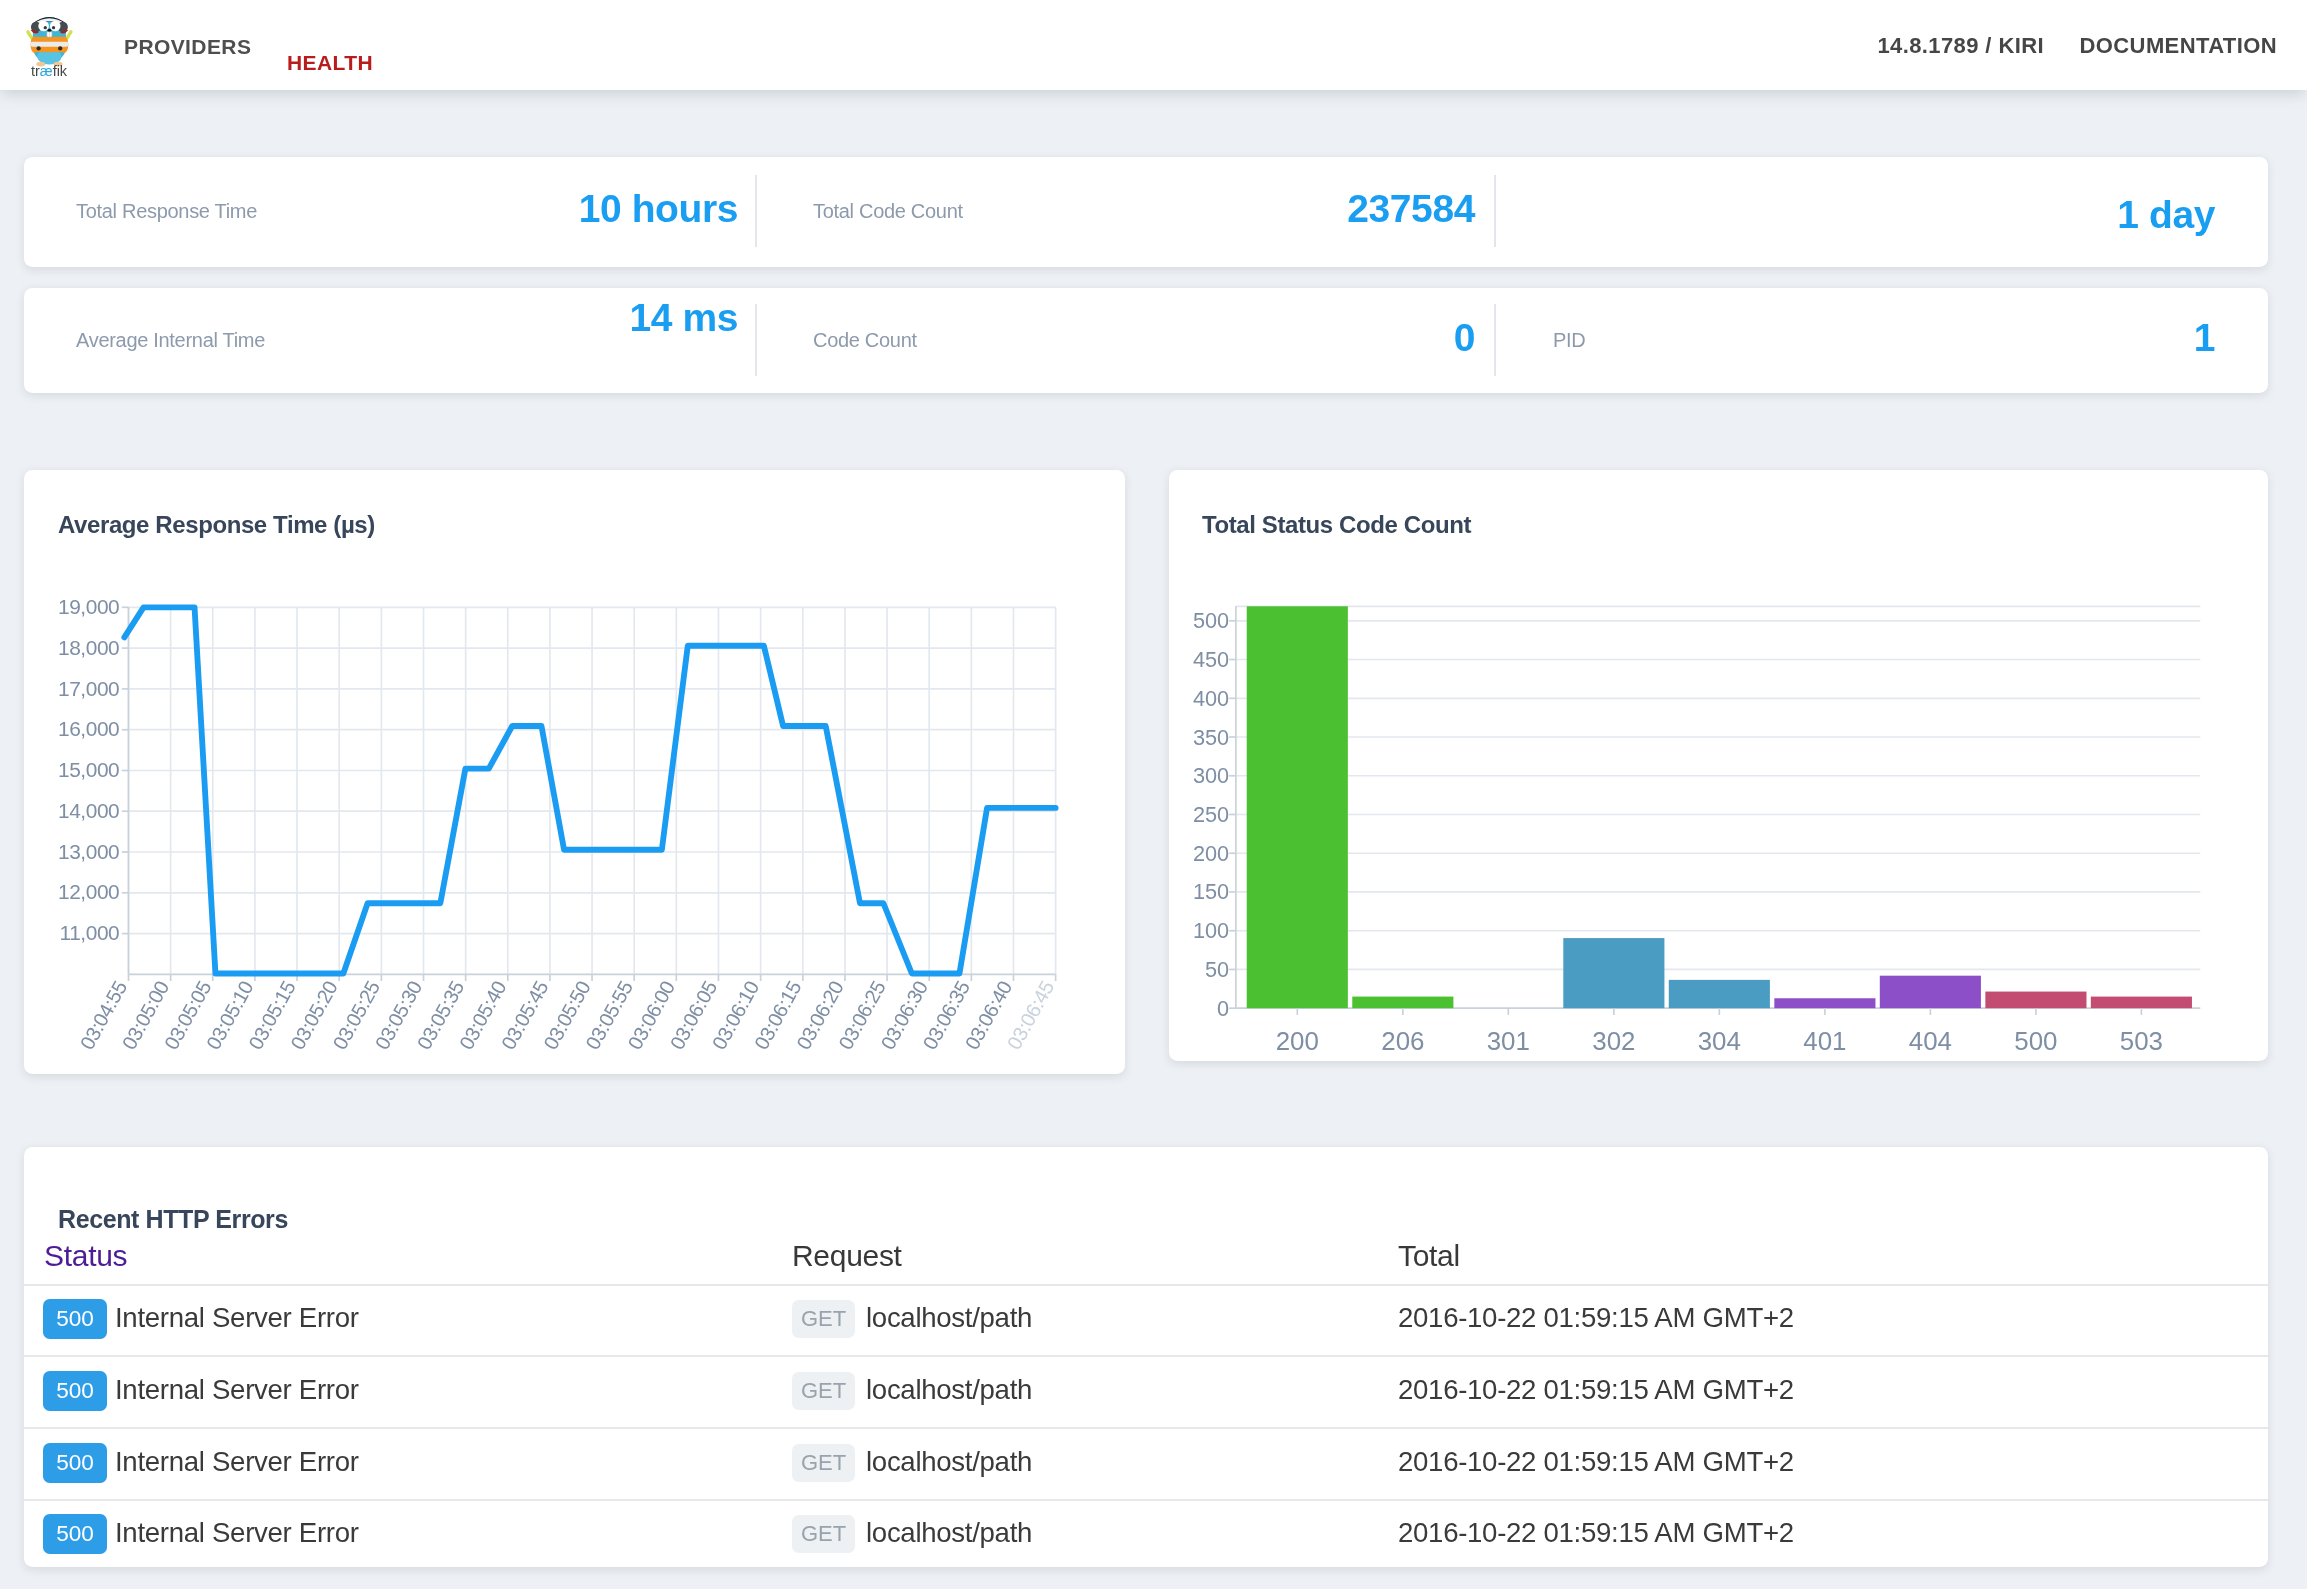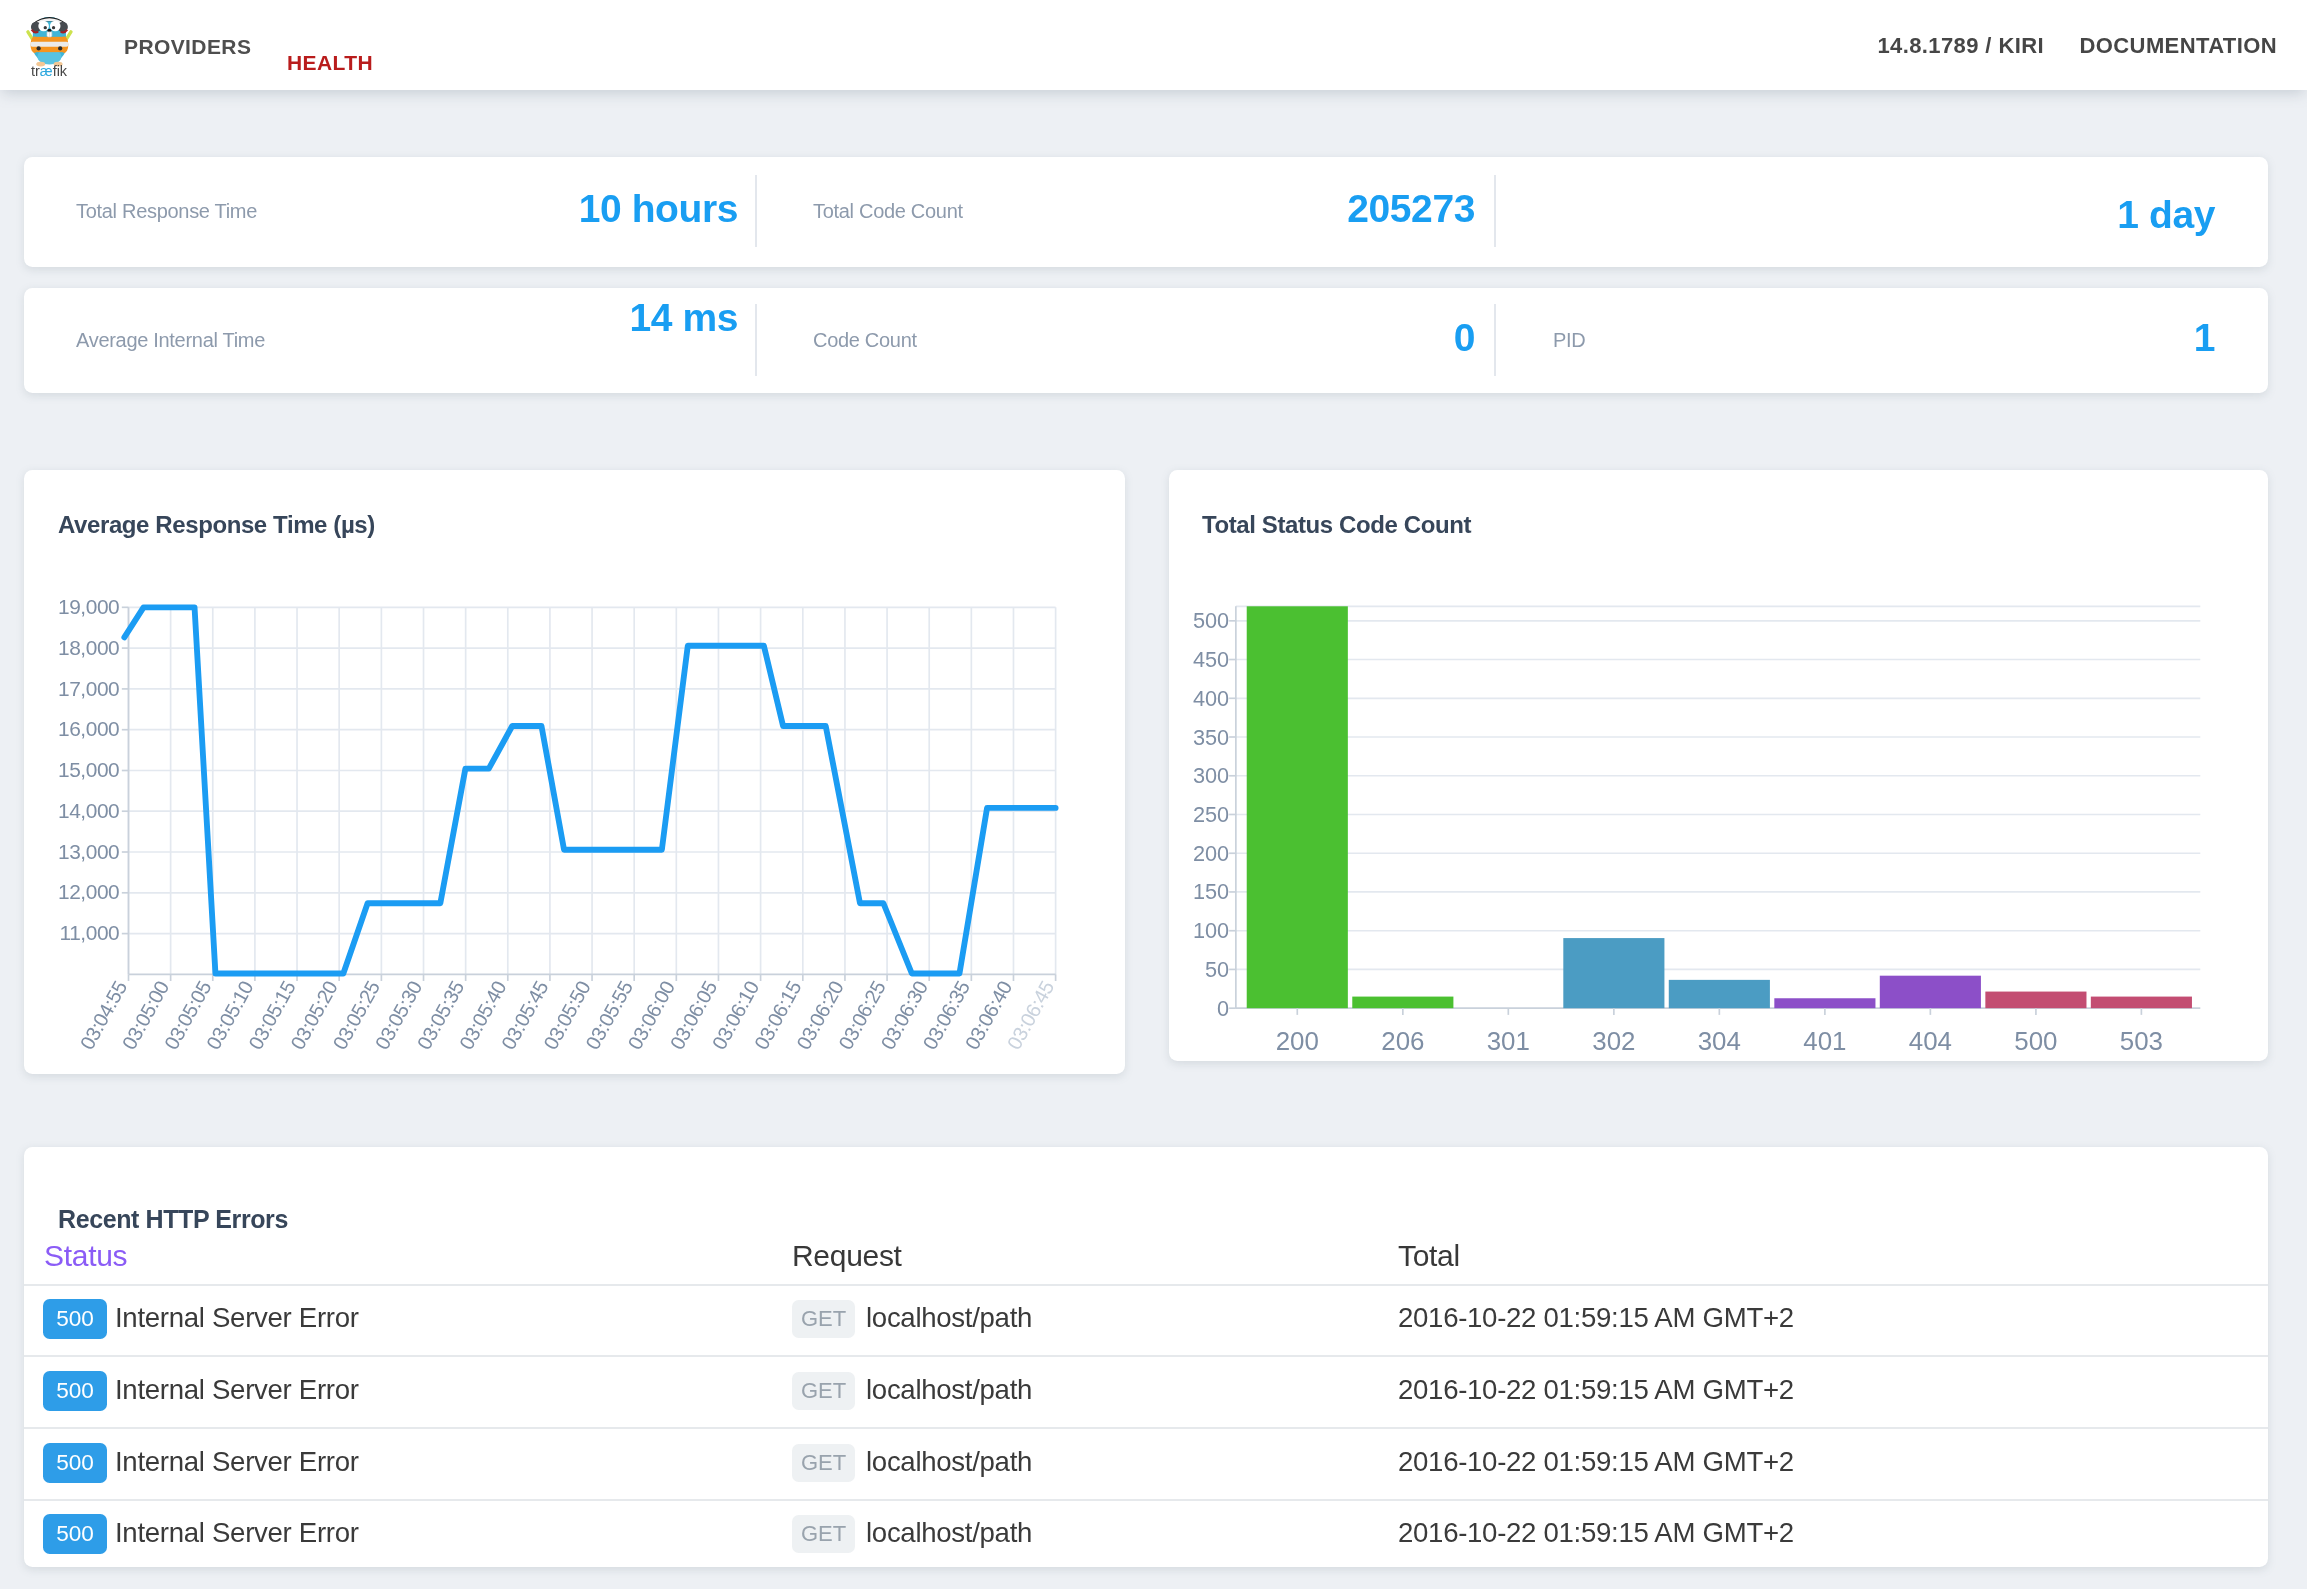--- a/index.html
+++ b/index.html
@@ -49,21 +49,21 @@
 <div class="abs navlink" style="left:124px;top:35px">PROVIDERS</div>
 <div class="abs navlink" style="left:287px;top:51px;color:#b91c1c">HEALTH</div>
 <div class="abs navright" style="right:263px;top:33px">14.8.1789 / KIRI</div>
 <div class="abs navright" style="right:30px;top:33px">DOCUMENTATION</div>
 <div class="abs card" style="left:24px;top:157px;width:2244px;height:110px"></div>
 <div class="abs divider" style="left:755px;top:175px;height:72px"></div>
 <div class="abs divider" style="left:1494px;top:175px;height:72px"></div>
 <div class="abs lbl" style="left:76px;top:200px">Total Response Time</div>
 <div class="abs val" style="right:1569px;top:187px">10 hours</div>
 <div class="abs lbl" style="left:813px;top:200px">Total Code Count</div>
-<div class="abs val" style="right:832px;top:187px">205273</div>
+<div class="abs val" style="right:832px;top:187px">237584</div>
 <div class="abs val" style="right:92px;top:193px">1 day</div>
 <div class="abs card" style="left:24px;top:288px;width:2244px;height:105px"></div>
 <div class="abs divider" style="left:755px;top:304px;height:72px"></div>
 <div class="abs divider" style="left:1494px;top:304px;height:72px"></div>
 <div class="abs lbl" style="left:76px;top:329px">Average Internal Time</div>
 <div class="abs val" style="right:1569px;top:296px">14 ms</div>
 <div class="abs lbl" style="left:813px;top:329px">Code Count</div>
 <div class="abs val" style="right:832px;top:316px">0</div>
 <div class="abs lbl" style="left:1553px;top:329px">PID</div>
 <div class="abs val" style="right:92px;top:316px">1</div>
@@ -230,21 +230,21 @@
 <text x="911.0" y="693.9" text-anchor="middle" font-size="31" fill="#7e8ea4">404</text>
 <rect x="976.8" y="624.0" width="121" height="19.9" fill="#c34d72"></rect>
 <line x1="1037.3" y1="643.9" x2="1037.3" y2="651.9" stroke="#c9d1db" stroke-width="2"></line>
 <text x="1037.3" y="693.9" text-anchor="middle" font-size="31" fill="#7e8ea4">500</text>
 <rect x="1103.0" y="630.0" width="121" height="13.9" fill="#c34d72"></rect>
 <line x1="1163.5" y1="643.9" x2="1163.5" y2="651.9" stroke="#c9d1db" stroke-width="2"></line>
 <text x="1163.5" y="693.9" text-anchor="middle" font-size="31" fill="#7e8ea4">503</text>
 </svg>
 <div class="abs card" style="left:24px;top:1147px;width:2244px;height:420px"></div>
 <div class="abs" style="left:58px;top:1205px;font-size:25px;letter-spacing:-0.4px;font-weight:bold;color:#37465a">Recent HTTP Errors</div>
-<div class="abs tcell" style="left:44px;top:1239px;font-size:30px;color:#8b5cf6">Status</div>
+<div class="abs tcell" style="left:44px;top:1239px;font-size:30px;color:#4c1d95">Status</div>
 <div class="abs tcell" style="left:792px;top:1239px;font-size:30px;color:#383838">Request</div>
 <div class="abs tcell" style="left:1398px;top:1239px;font-size:30px;color:#383838">Total</div>
 <div class="abs rowline" style="left:24px;top:1284px"></div>
 <div class="abs rowline" style="left:24px;top:1355px"></div>
 <div class="abs rowline" style="left:24px;top:1427px"></div>
 <div class="abs rowline" style="left:24px;top:1499px"></div>
 <div class="abs" style="left:43px;top:1299px;width:64px;height:40px;background:#2e9de8;border-radius:6.7px;color:#fff;font-size:22.6px;display:flex;align-items:center;justify-content:center">500</div>
 <div class="abs tcell" style="left:115px;top:1302px">Internal Server Error</div>
 <div class="abs" style="left:792px;top:1300px;width:63px;height:38px;background:#eef1f3;border-radius:6.7px;color:#99a3ad;font-size:22px;display:flex;align-items:center;justify-content:center">GET</div>
 <div class="abs tcell" style="left:866px;top:1302px">localhost/path</div>

